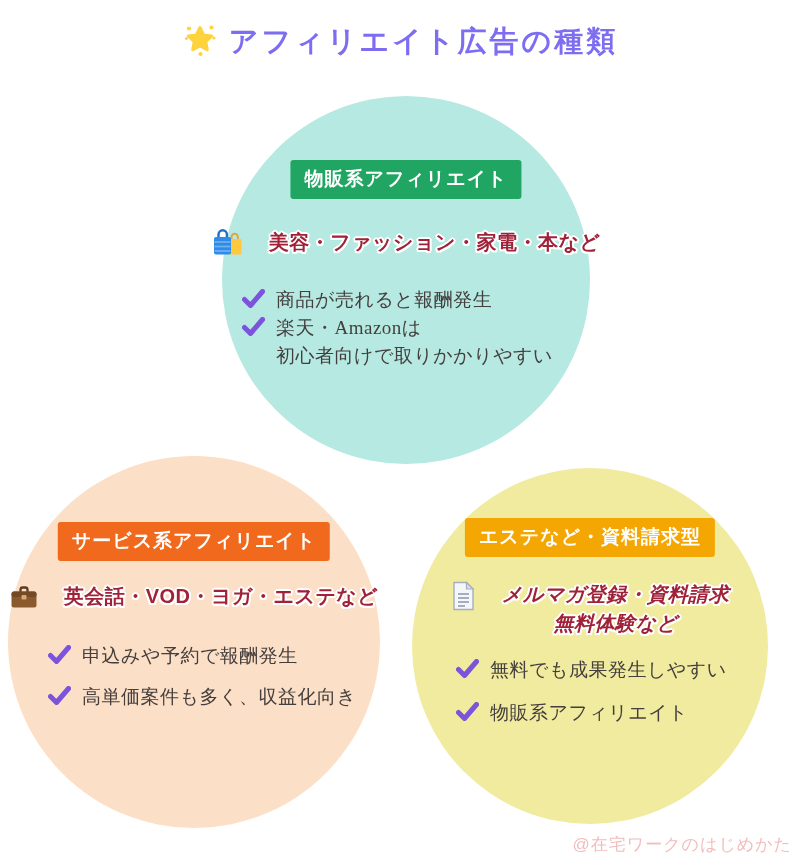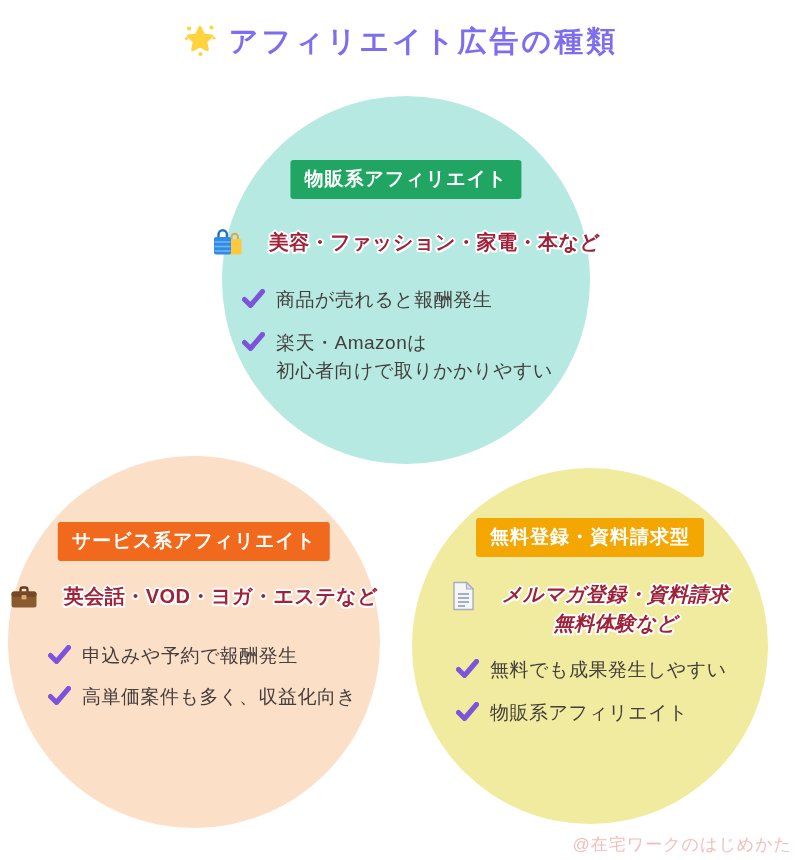--- a/index.html
+++ b/index.html
@@ -41,21 +41,21 @@
   .c2 .subtitle{top:127px;}
   .c3 .subtitle{top:112px;align-items:flex-start;}
   .c3 .subtitle .subtitle-text{text-align:center;line-height:29px;font-style:italic;}
   .subtitle .icon{display:inline-flex;flex:0 0 auto;}
   .c3 .subtitle .icon{margin-top:1px;}
   
   .checks{
     position:absolute;list-style:none;margin:0;padding:0;
     display:flex;flex-direction:column;
   }
-  .c1 .checks{left:20px;top:190px;gap:15px;}
+  .c1 .checks{left:20px;top:190px;font-family:Liberation Serif, serif;}
   .c2 .checks{left:40px;top:186px;gap:13px;}
   .c3 .checks{left:44px;top:188px;gap:15px;}
   .check-row{display:flex;gap:11px;align-items:flex-start;white-space:nowrap;}
   .check{flex:0 0 auto;margin-top:3px;}
   .check-text{font-size:19px;color:#443e3d;line-height:28px;letter-spacing:0.5px;}
   
   .watermark{
     position:absolute;right:8px;top:833px;
     color:#f2bcbc;font-size:17px;letter-spacing:1px;white-space:nowrap;
   }
@@ -146,21 +146,21 @@
           <svg width="23" height="19" viewBox="0 0 23 19">
             <path d="M2.5 10.5 l6 6 L20.5 2.5" fill="none" stroke="#7B54DB" stroke-width="5" stroke-linecap="round" stroke-linejoin="round"></path>
           </svg>
         </span>
         <span class="check-text">高単価案件も多く、収益化向き</span>
       </li>
     </ul>
   </section>
 
   <section class="circle c3">
-    <div class="cat-label">無料登録・資料請求型</div>
+    <div class="cat-label">エステなど・資料請求型</div>
 
     <div class="subtitle">
       <span class="icon">
         <svg width="25" height="30" viewBox="0 0 25 30">
           <path d="M3 1.5 h12.5 L22 8 v20.5 H3 z" fill="#F4F6FA" stroke="#A7AEBE" stroke-width="1.4"></path>
           <path d="M15.5 1.5 V8 H22 z" fill="#D9DEE8" stroke="#A7AEBE" stroke-width="1.2"></path>
           <line x1="7" y1="13" x2="18" y2="13" stroke="#97A0B4" stroke-width="1.7"></line>
           <line x1="7" y1="17" x2="18" y2="17" stroke="#97A0B4" stroke-width="1.7"></line>
           <line x1="7" y1="21" x2="18" y2="21" stroke="#97A0B4" stroke-width="1.7"></line>
           <line x1="7" y1="25" x2="14" y2="25" stroke="#97A0B4" stroke-width="1.7"></line>

